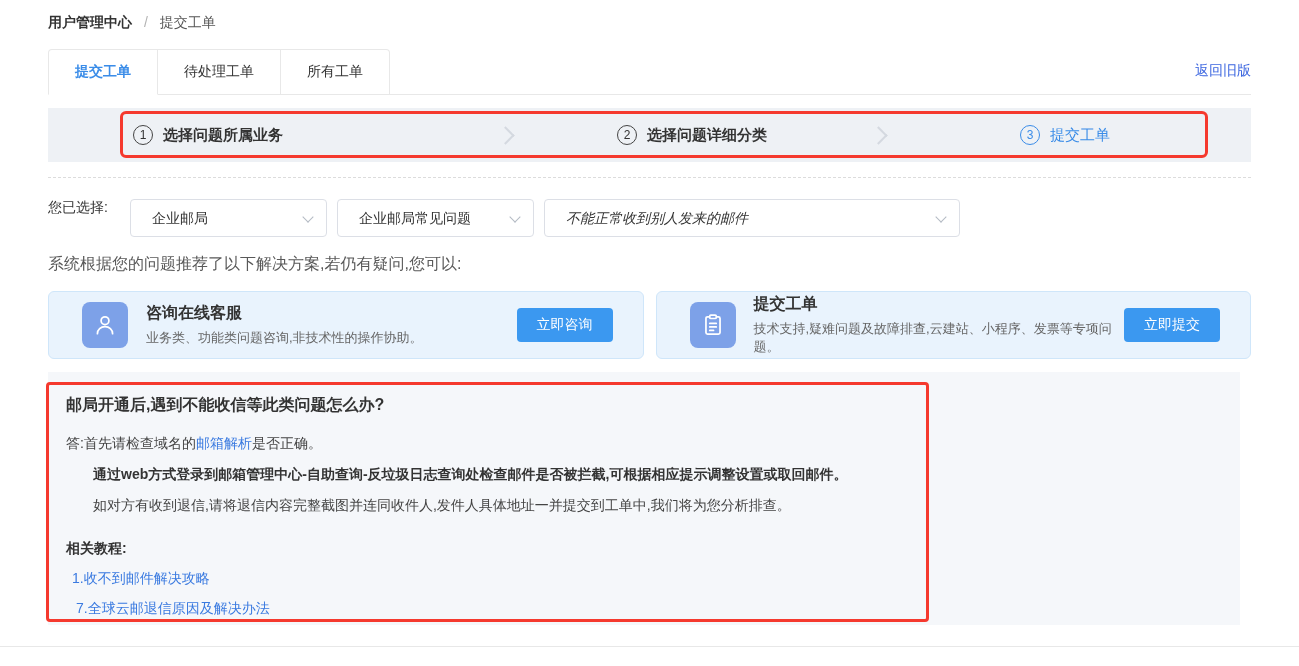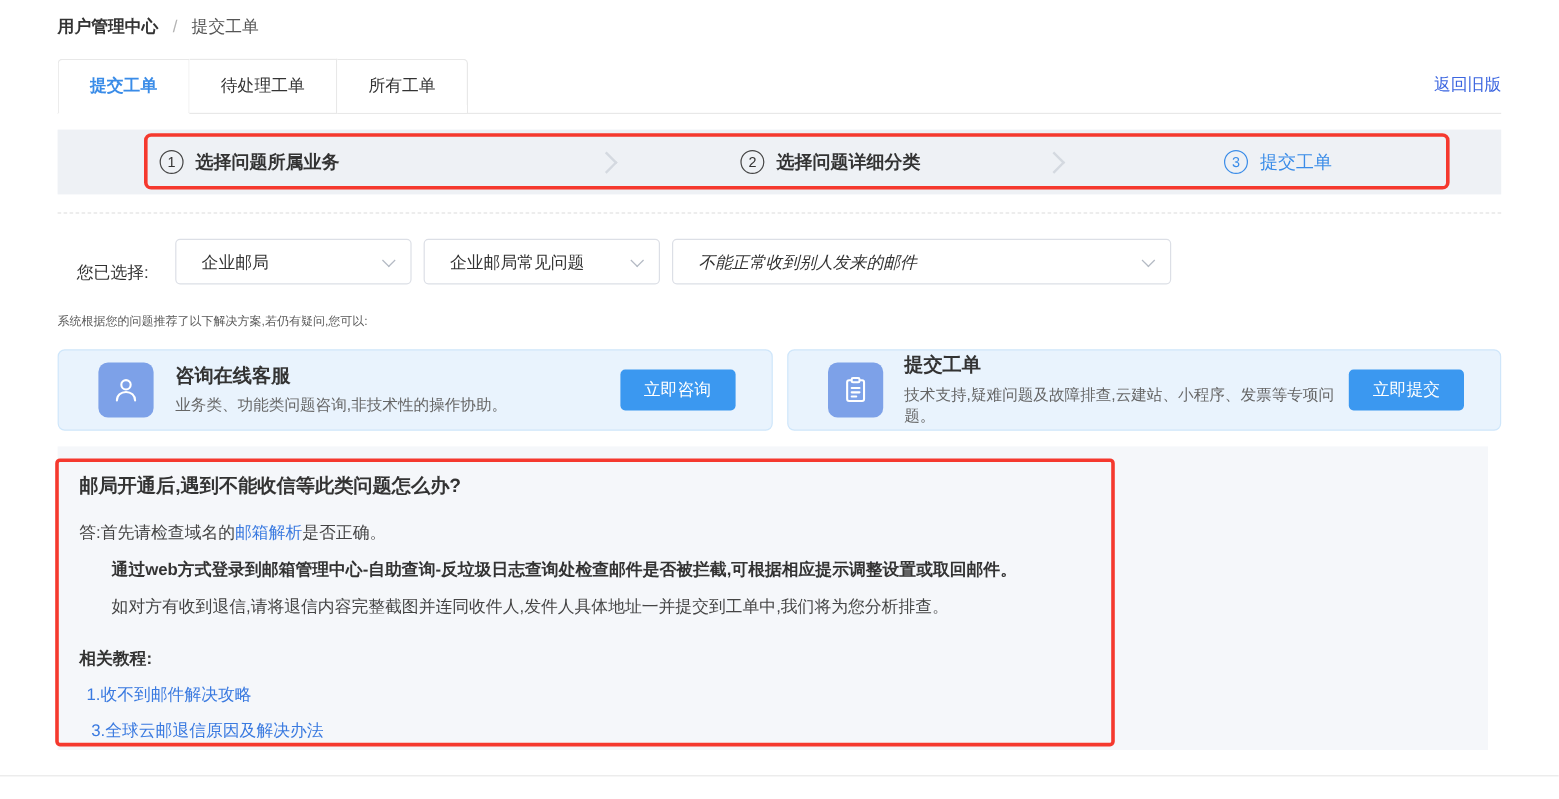--- a/index.html
+++ b/index.html
@@ -39,35 +39,35 @@
     font-size:12px; display:flex; align-items:center; justify-content:center; margin-right:10px; color:#333;
   }
   .step-label { font-size:15px; font-weight:bold; color:#333; }
   .step-col.active .step-num { border-color:#3a8ce8; color:#3a8ce8; }
   .step-col.active .step-label { color:#3a8ce8; font-weight:normal; font-size:15px; }
   .step-chevron { width:13px; height:13px; border-top:2px solid #d4d9e0; border-right:2px solid #d4d9e0; transform:rotate(45deg); margin:0 -6px; }
 
   .dashed-divider { position:absolute; left:48px; top:177px; width:1203px; border-top:1px dashed #dcdcdc; }
 
   
-  .select-row { position:absolute; left:64px; top:199px; display:flex; align-items:flex-end; }
+  .select-row { position:absolute; left:48px; top:199px; display:flex; align-items:flex-start; }
   .select-label { font-size:14px; color:#333; width:82px; }
   .select {
     position:relative; height:38px; background:#fff; border:1px solid #dcdfe6; border-radius:4px;
     font-size:14px; color:#333; line-height:36px; padding:0 32px 0 21px; margin-right:10px; cursor:pointer;
   }
   .select.s1 { width:197px; }
   .select.s2 { width:197px; }
   .select.s3 { width:416px;font-style:italic; }
   .caret {
     position:absolute; right:14px; top:13px; width:8px; height:8px;
     border-right:1.5px solid #b4bac4; border-bottom:1.5px solid #b4bac4; transform:rotate(45deg);
   }
 
-  .reco-text { position:absolute; left:48px; top:261px; font-size:10px; color:#595959; }
+  .reco-text { position:absolute; left:48px; top:254px; font-size:16px; color:#595959; }
 
   
   .cards { position:absolute; left:48px; top:291px; width:1203px; display:flex; gap:12px; }
   .card {
     flex:1; height:68px; background:#e9f3fd; border:1px solid #cfe6fa; border-radius:6px;
     display:flex; align-items:center; padding:0 30px 0 33px;
   }
   .card-icon {
     width:46px; height:46px; border-radius:8px; background:#7da1e8; flex:none;
     display:flex; align-items:center; justify-content:center;
@@ -188,20 +188,20 @@
   <div class="faq-panel">
     <div class="faq-content">
       <div class="faq-question">邮局开通后,遇到不能收信等此类问题怎么办?</div>
       <div class="faq-line">
         <span>答:首先请检查域名的</span><span class="faq-link">邮箱解析</span><span>是否正确。</span>
       </div>
       <div class="faq-line indent bold">通过web方式登录到邮箱管理中心-自助查询-反垃圾日志查询处检查邮件是否被拦截,可根据相应提示调整设置或取回邮件。</div>
       <div class="faq-line indent">如对方有收到退信,请将退信内容完整截图并连同收件人,发件人具体地址一并提交到工单中,我们将为您分析排查。</div>
       <div class="faq-tutorials-label">相关教程:</div>
       <div class="faq-tut-link">1.收不到邮件解决攻略</div>
-      <div class="faq-tut-link second">3.全球云邮退信原因及解决办法</div>
+      <div class="faq-tut-link second">7.全球云邮退信原因及解决办法</div>
     </div>
     <div class="faq-highlight"></div>
   </div>
 
   <div class="bottom-divider"></div>
 
 </div>
 
 </body></html>

